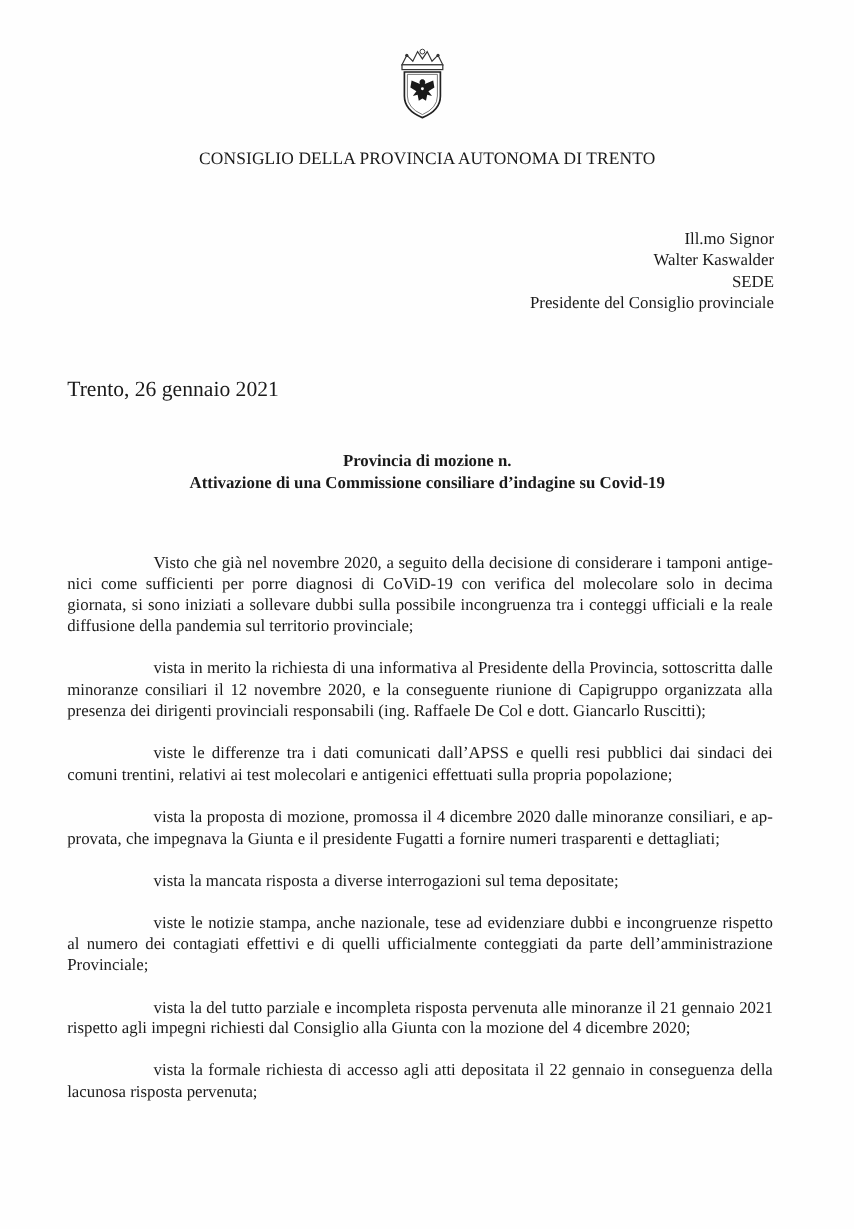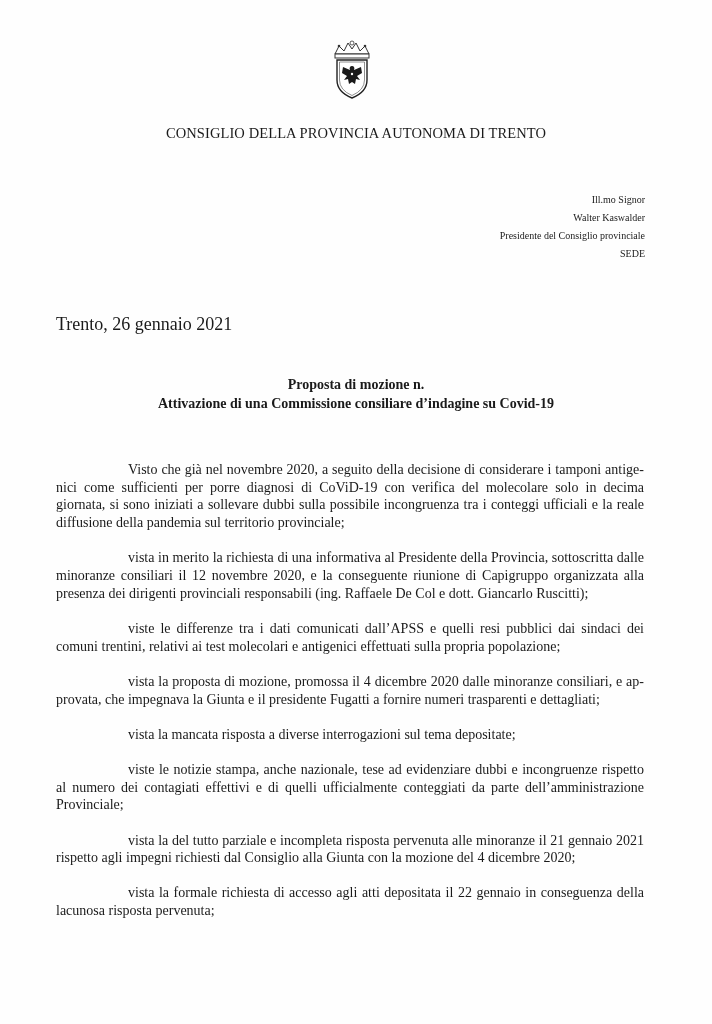--- a/index.html
+++ b/index.html
@@ -9,21 +9,21 @@
       color: #1a1a1a;
     }
     .page { position: absolute; left: 0; top: 0; width: 712px; height: 1024px; background: #fefefe; }
     .emblem { position: absolute; left: 329px; top: 40px; width: 46px; height: 60px; }
     .institution {
       position: absolute; top: 109px; left: 0; width: 712px; text-align: center;
       font-size: 14.5px; letter-spacing: 0.1px; margin-top: 16px;
     }
     .recipient {
       position: absolute; right: 67px; top: 191px; text-align: right;
-      font-size: 10px; line-height: 18px;
+      font-size: 14px; line-height: 18px;
     }
     .recipient div { white-space: nowrap; }
     .date { position: absolute; left: 56px; top: 314px; font-size: 18px; }
     .motion-title {
       position: absolute; top: 377px; left: 0; width: 712px; text-align: center;
       font-weight: bold; font-size: 14px;
     }
     .motion-subject {
       position: absolute; top: 396px; left: 0; width: 712px; text-align: center;
       font-weight: bold; font-size: 14px;
@@ -57,27 +57,27 @@
       <path d="M23 26 C21 26 20 28 21 30 L14 27 L13 33 L18 36 L15 40 L19 39 L20 44 L23 42 L26 44 L27 39 L31 40 L28 36 L33 33 L32 27 L25 30 C26 28 25 26 23 26 Z" fill="#1a1a1a"></path>
       <circle cx="23" cy="34" r="1.2" fill="#fff"></circle>
     </svg>
   </div>
 
   <div class="institution">CONSIGLIO DELLA PROVINCIA AUTONOMA DI TRENTO</div>
 
   <div class="recipient">
     <div>Ill.mo Signor</div>
     <div>Walter Kaswalder</div>
+    <div>SEDE</div>
     <div>Presidente del Consiglio provinciale</div>
-    <div>SEDE</div>
   </div>
 
   <div class="date">Trento, 26 gennaio 2021</div>
 
-  <div class="motion-title">Proposta di mozione n.</div>
+  <div class="motion-title">Provincia di mozione n.</div>
   <div class="motion-subject">Attivazione di una Commissione consiliare d’indagine su Covid-19</div>
 
   <div class="body">
     <p class="para">Visto che già nel novembre 2020, a seguito della decisione di considerare i tamponi antige­nici come sufficienti per porre diagnosi di CoViD-19 con verifica del molecolare solo in decima giornata, si sono iniziati a sollevare dubbi sulla possibile incongruenza tra i conteggi ufficiali e la reale diffusione della pandemia sul territorio provinciale;</p>
     <p class="para">vista in merito la richiesta di una informativa al Presidente della Provincia, sottoscritta dalle minoranze consiliari il 12 novembre 2020, e la conseguente riunione di Capigruppo organizzata alla presenza dei dirigenti provinciali responsabili (ing. Raffaele De Col e dott. Giancarlo Ruscitti);</p>
     <p class="para">viste le differenze tra i dati comunicati dall’APSS e quelli resi pubblici dai sindaci dei comu­ni trentini, relativi ai test molecolari e antigenici effettuati sulla propria popolazione;</p>
     <p class="para">vista la proposta di mozione, promossa il 4 dicembre 2020 dalle minoranze consiliari, e ap­provata, che impegnava la Giunta e il presidente Fugatti a fornire numeri trasparenti e dettagliati;</p>
     <p class="para">vista la mancata risposta a diverse interrogazioni sul tema depositate;</p>
     <p class="para">viste le notizie stampa, anche nazionale, tese ad evidenziare dubbi e incongruenze rispetto al numero dei contagiati effettivi e di quelli ufficialmente conteggiati da parte dell’amministrazione Provinciale;</p>
     <p class="para">vista la del tutto parziale e incompleta risposta pervenuta alle minoranze il 21 gennaio 2021 rispetto agli impegni richiesti dal Consiglio alla Giunta con la mozione del 4 dicembre 2020;</p>

